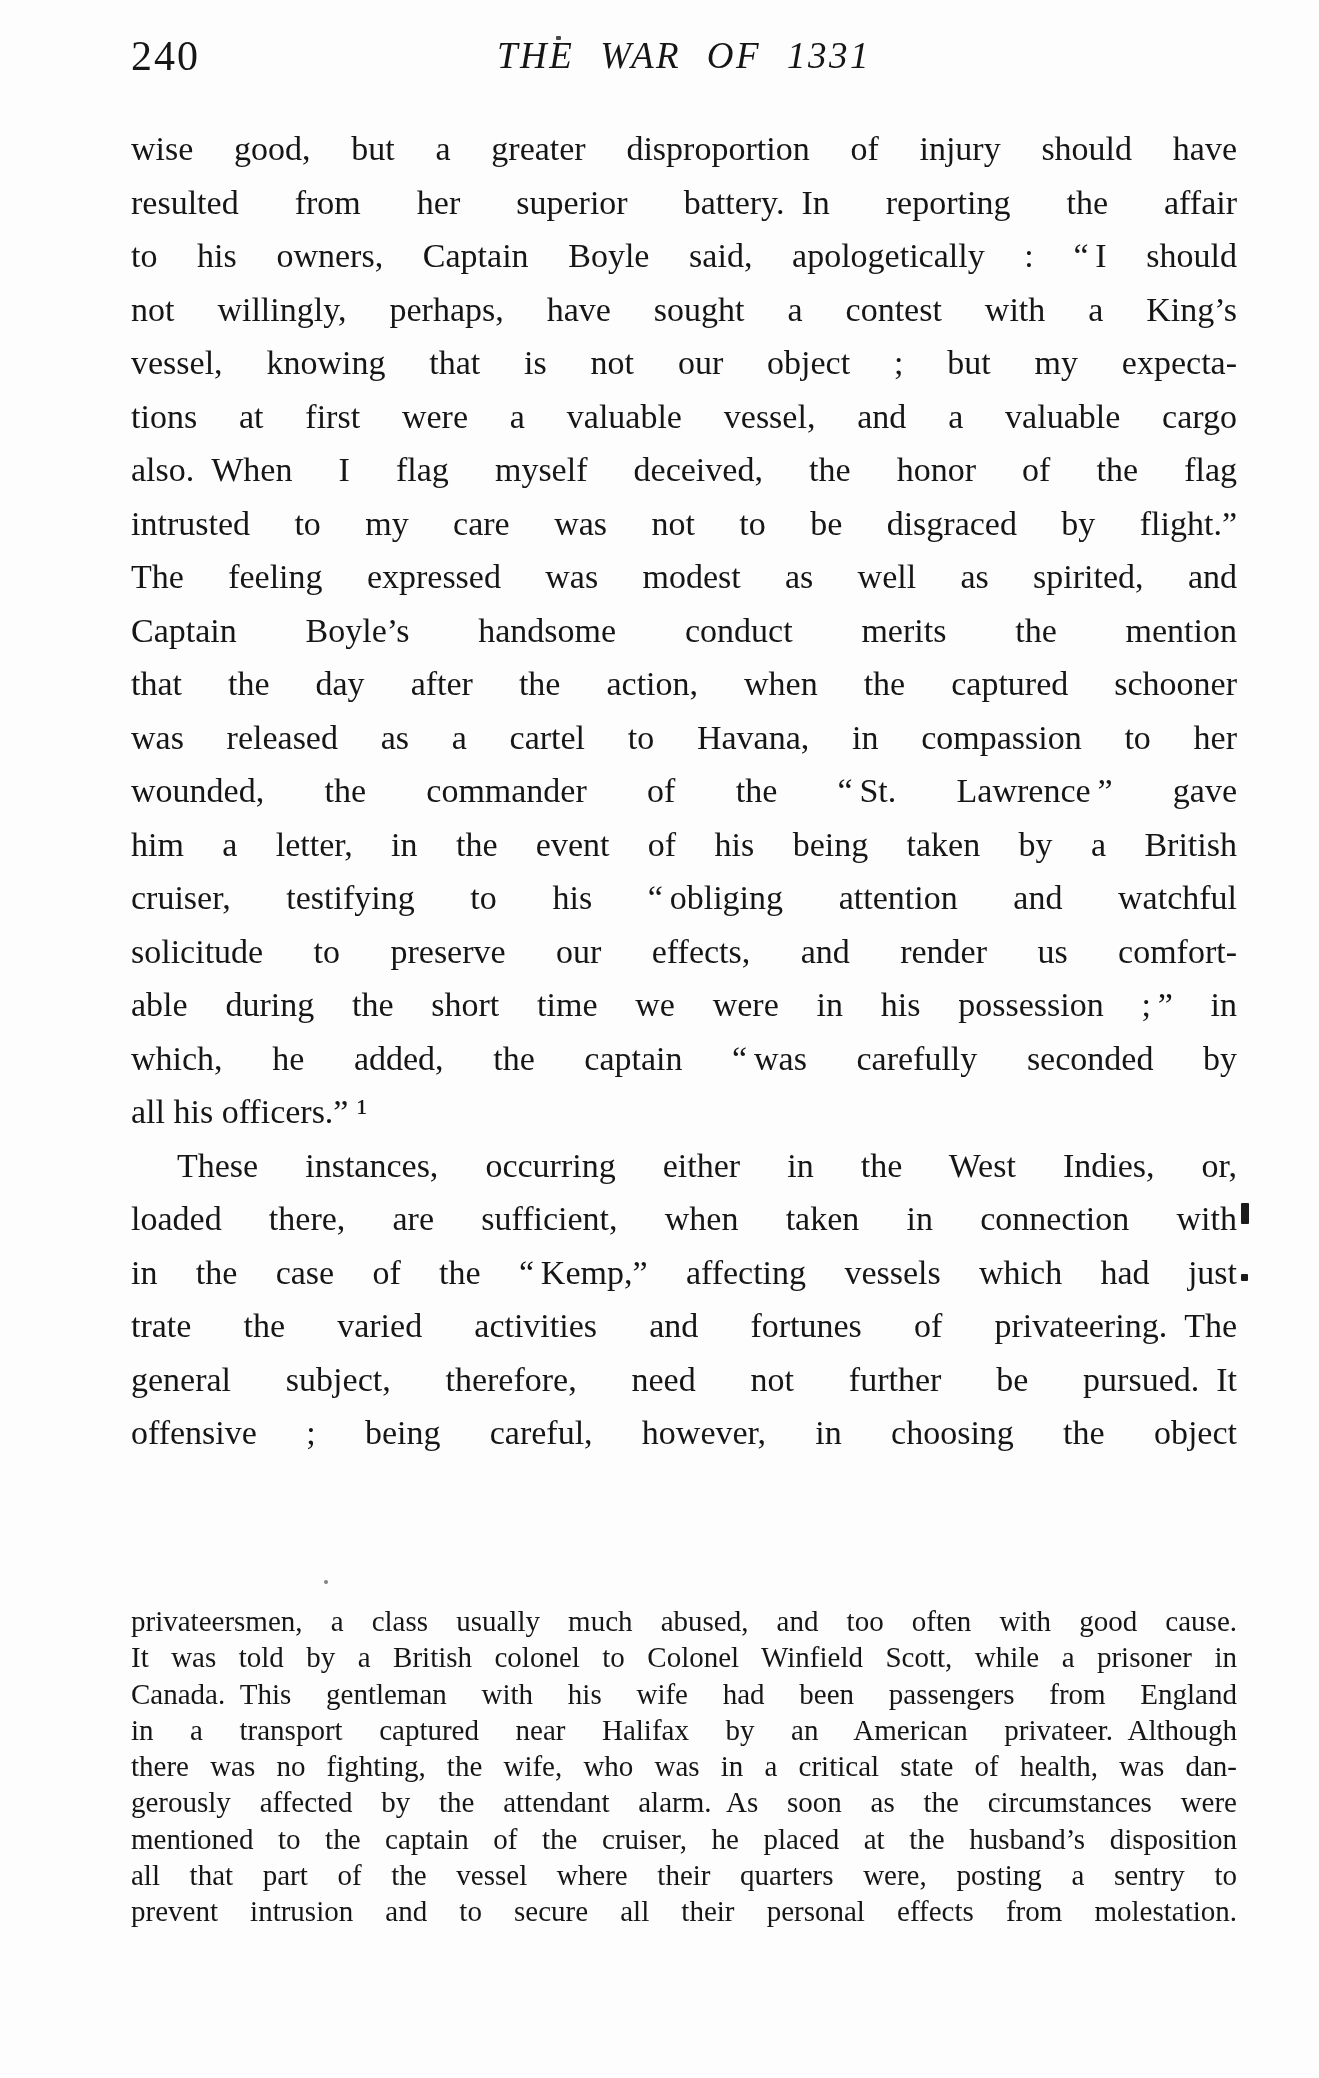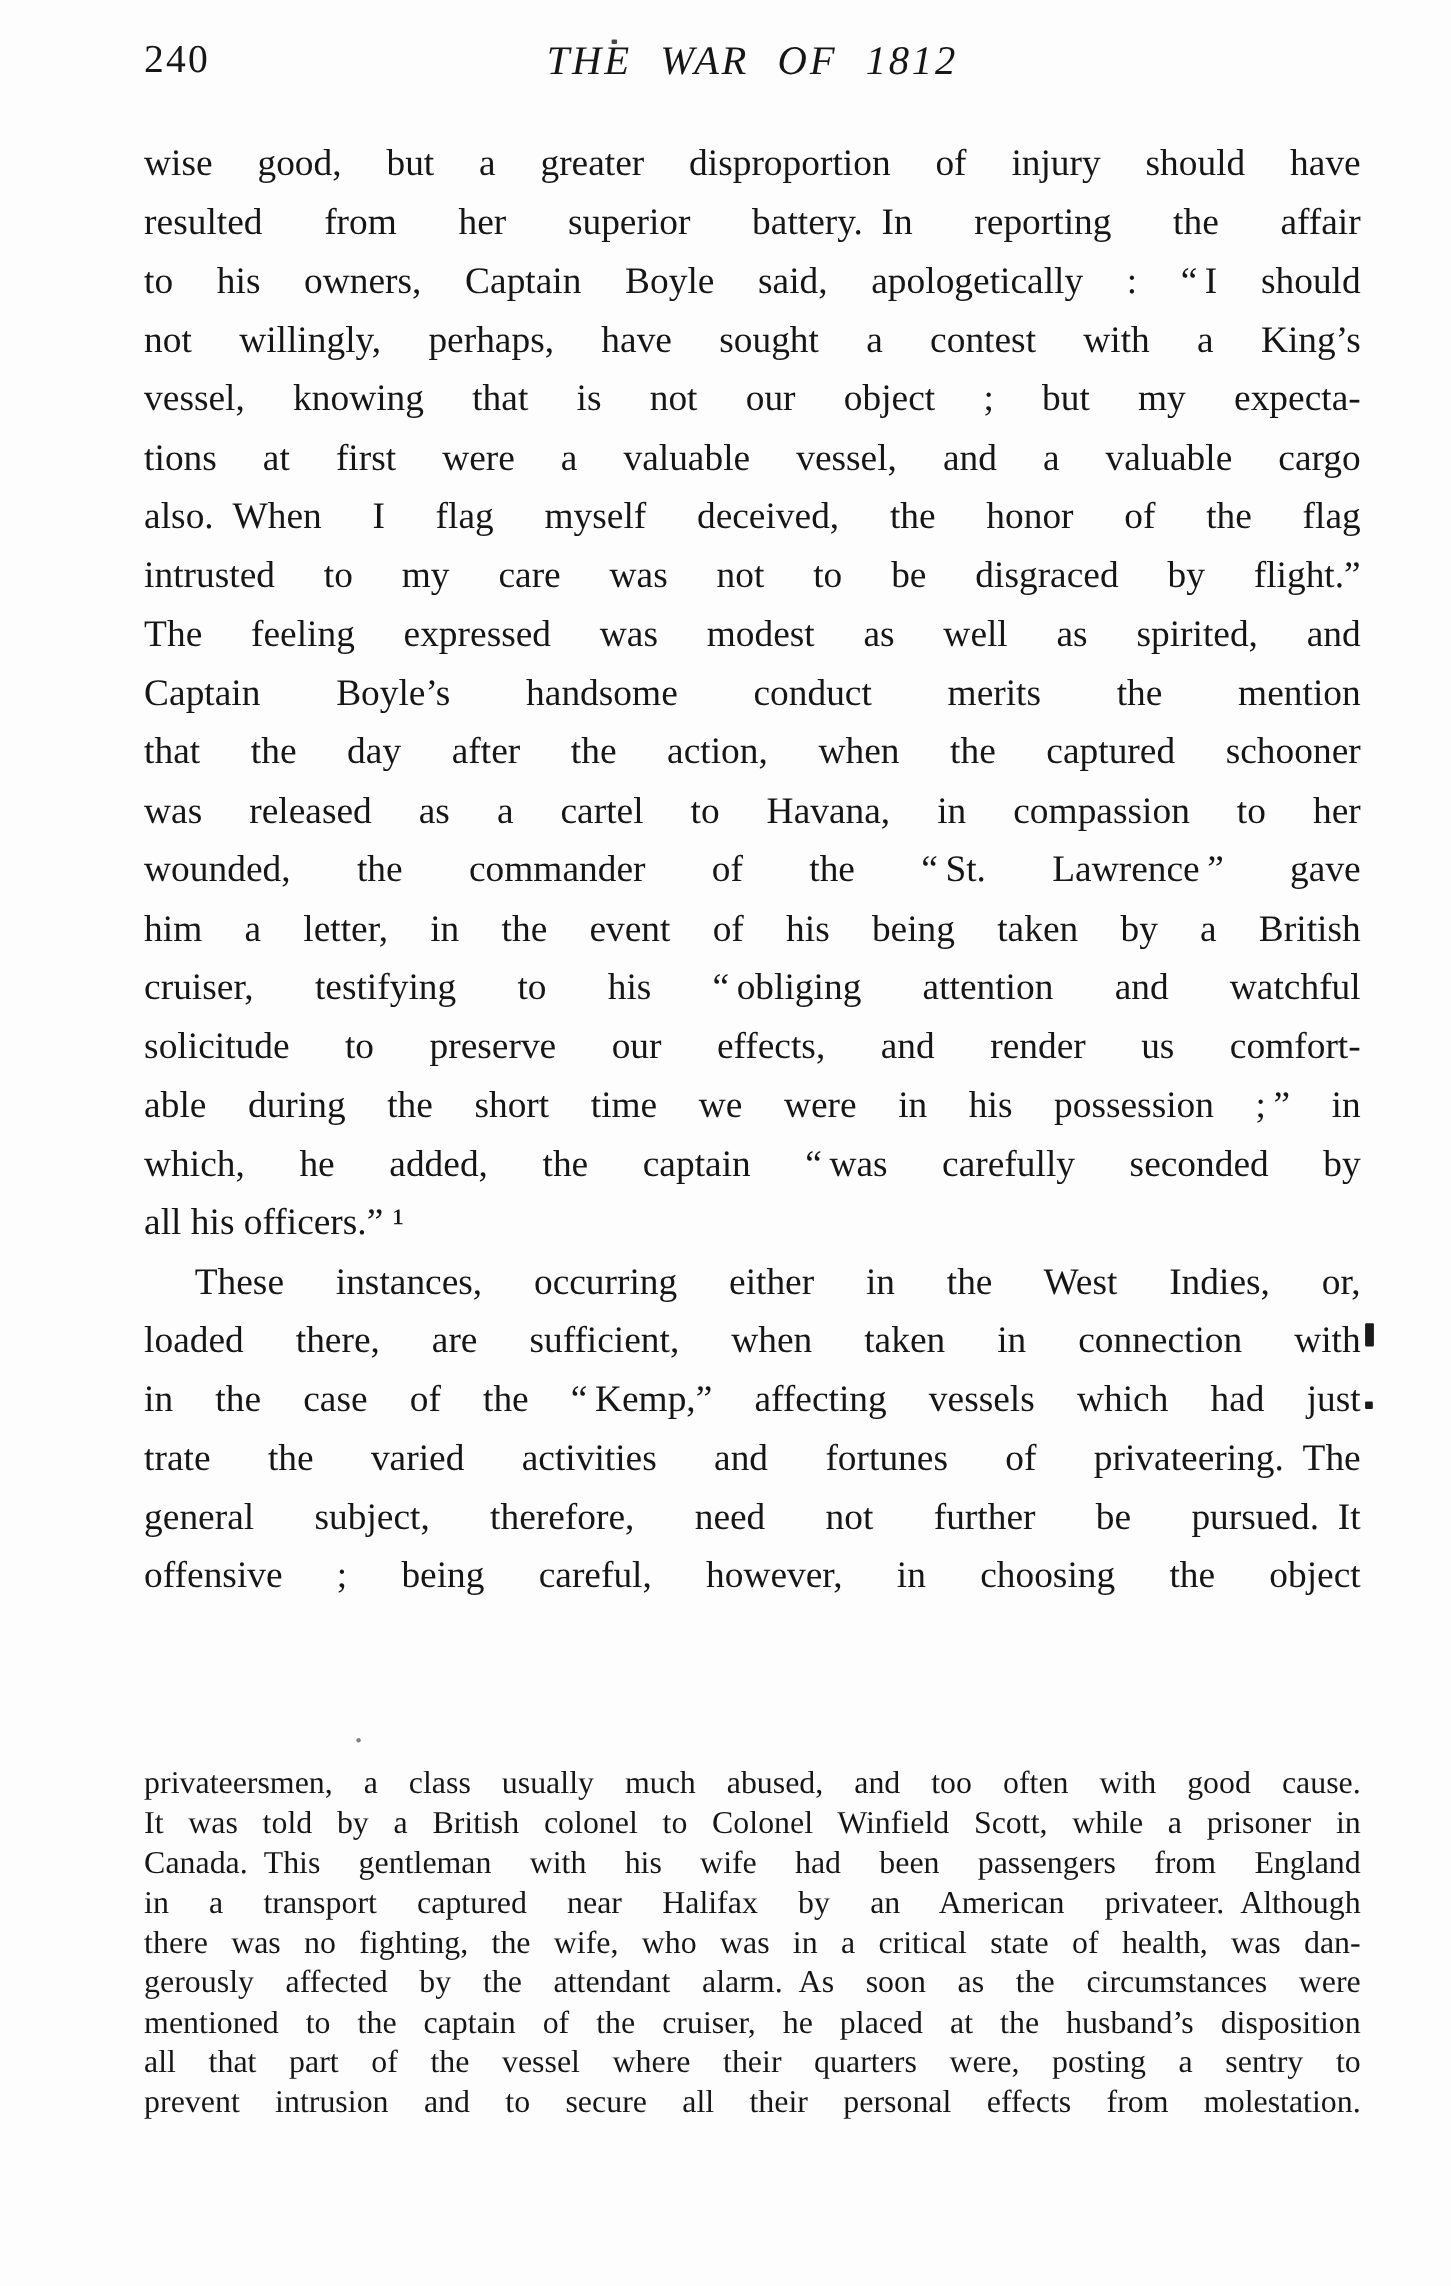--- a/index.html
+++ b/index.html
@@ -19,21 +19,21 @@
     position: absolute;
     left: 131px;
     top: 30px;
     width: 1106px;
     height: 44px;
   }
   .page-number {
     position: absolute;
     left: 0;
     top: 2px;
-    font-size: 36px;
+    font-size: 42px;
     letter-spacing: 2px;
   }
   .running-title {
     position: absolute;
     left: 0;
     right: 0;
     top: 4px;
     text-align: center;
     font-style: italic;
     font-size: 37px;
@@ -80,21 +80,21 @@
   .speck-c { left: 1241px; top: 1274px; width: 7px; height: 7px; border-radius: 1px; }
   .speck-d { left: 324px; top: 1580px; width: 4px; height: 4px; opacity: .55; border-radius: 2px; }
 </style>
 </head>
 <body>
 
 <div class="page">
 
   <div class="running-header">
     <span class="page-number">240</span>
-    <span class="running-title">THE WAR OF 1812</span>
+    <span class="running-title">THE WAR OF 1331</span>
   </div>
 
   <div class="body-text">
     <div class="paragraph">
         <div class="line">wise good, but a greater disproportion of injury should have</div>
         <div class="line">resulted from her superior battery. In reporting the affair</div>
         <div class="line">to his owners, Captain Boyle said, apologetically : “ I should</div>
         <div class="line">not willingly, perhaps, have sought a contest with a King’s</div>
         <div class="line">vessel, knowing that is not our object ; but my expecta-</div>
         <div class="line">tions at first were a valuable vessel, and a valuable cargo</div>

